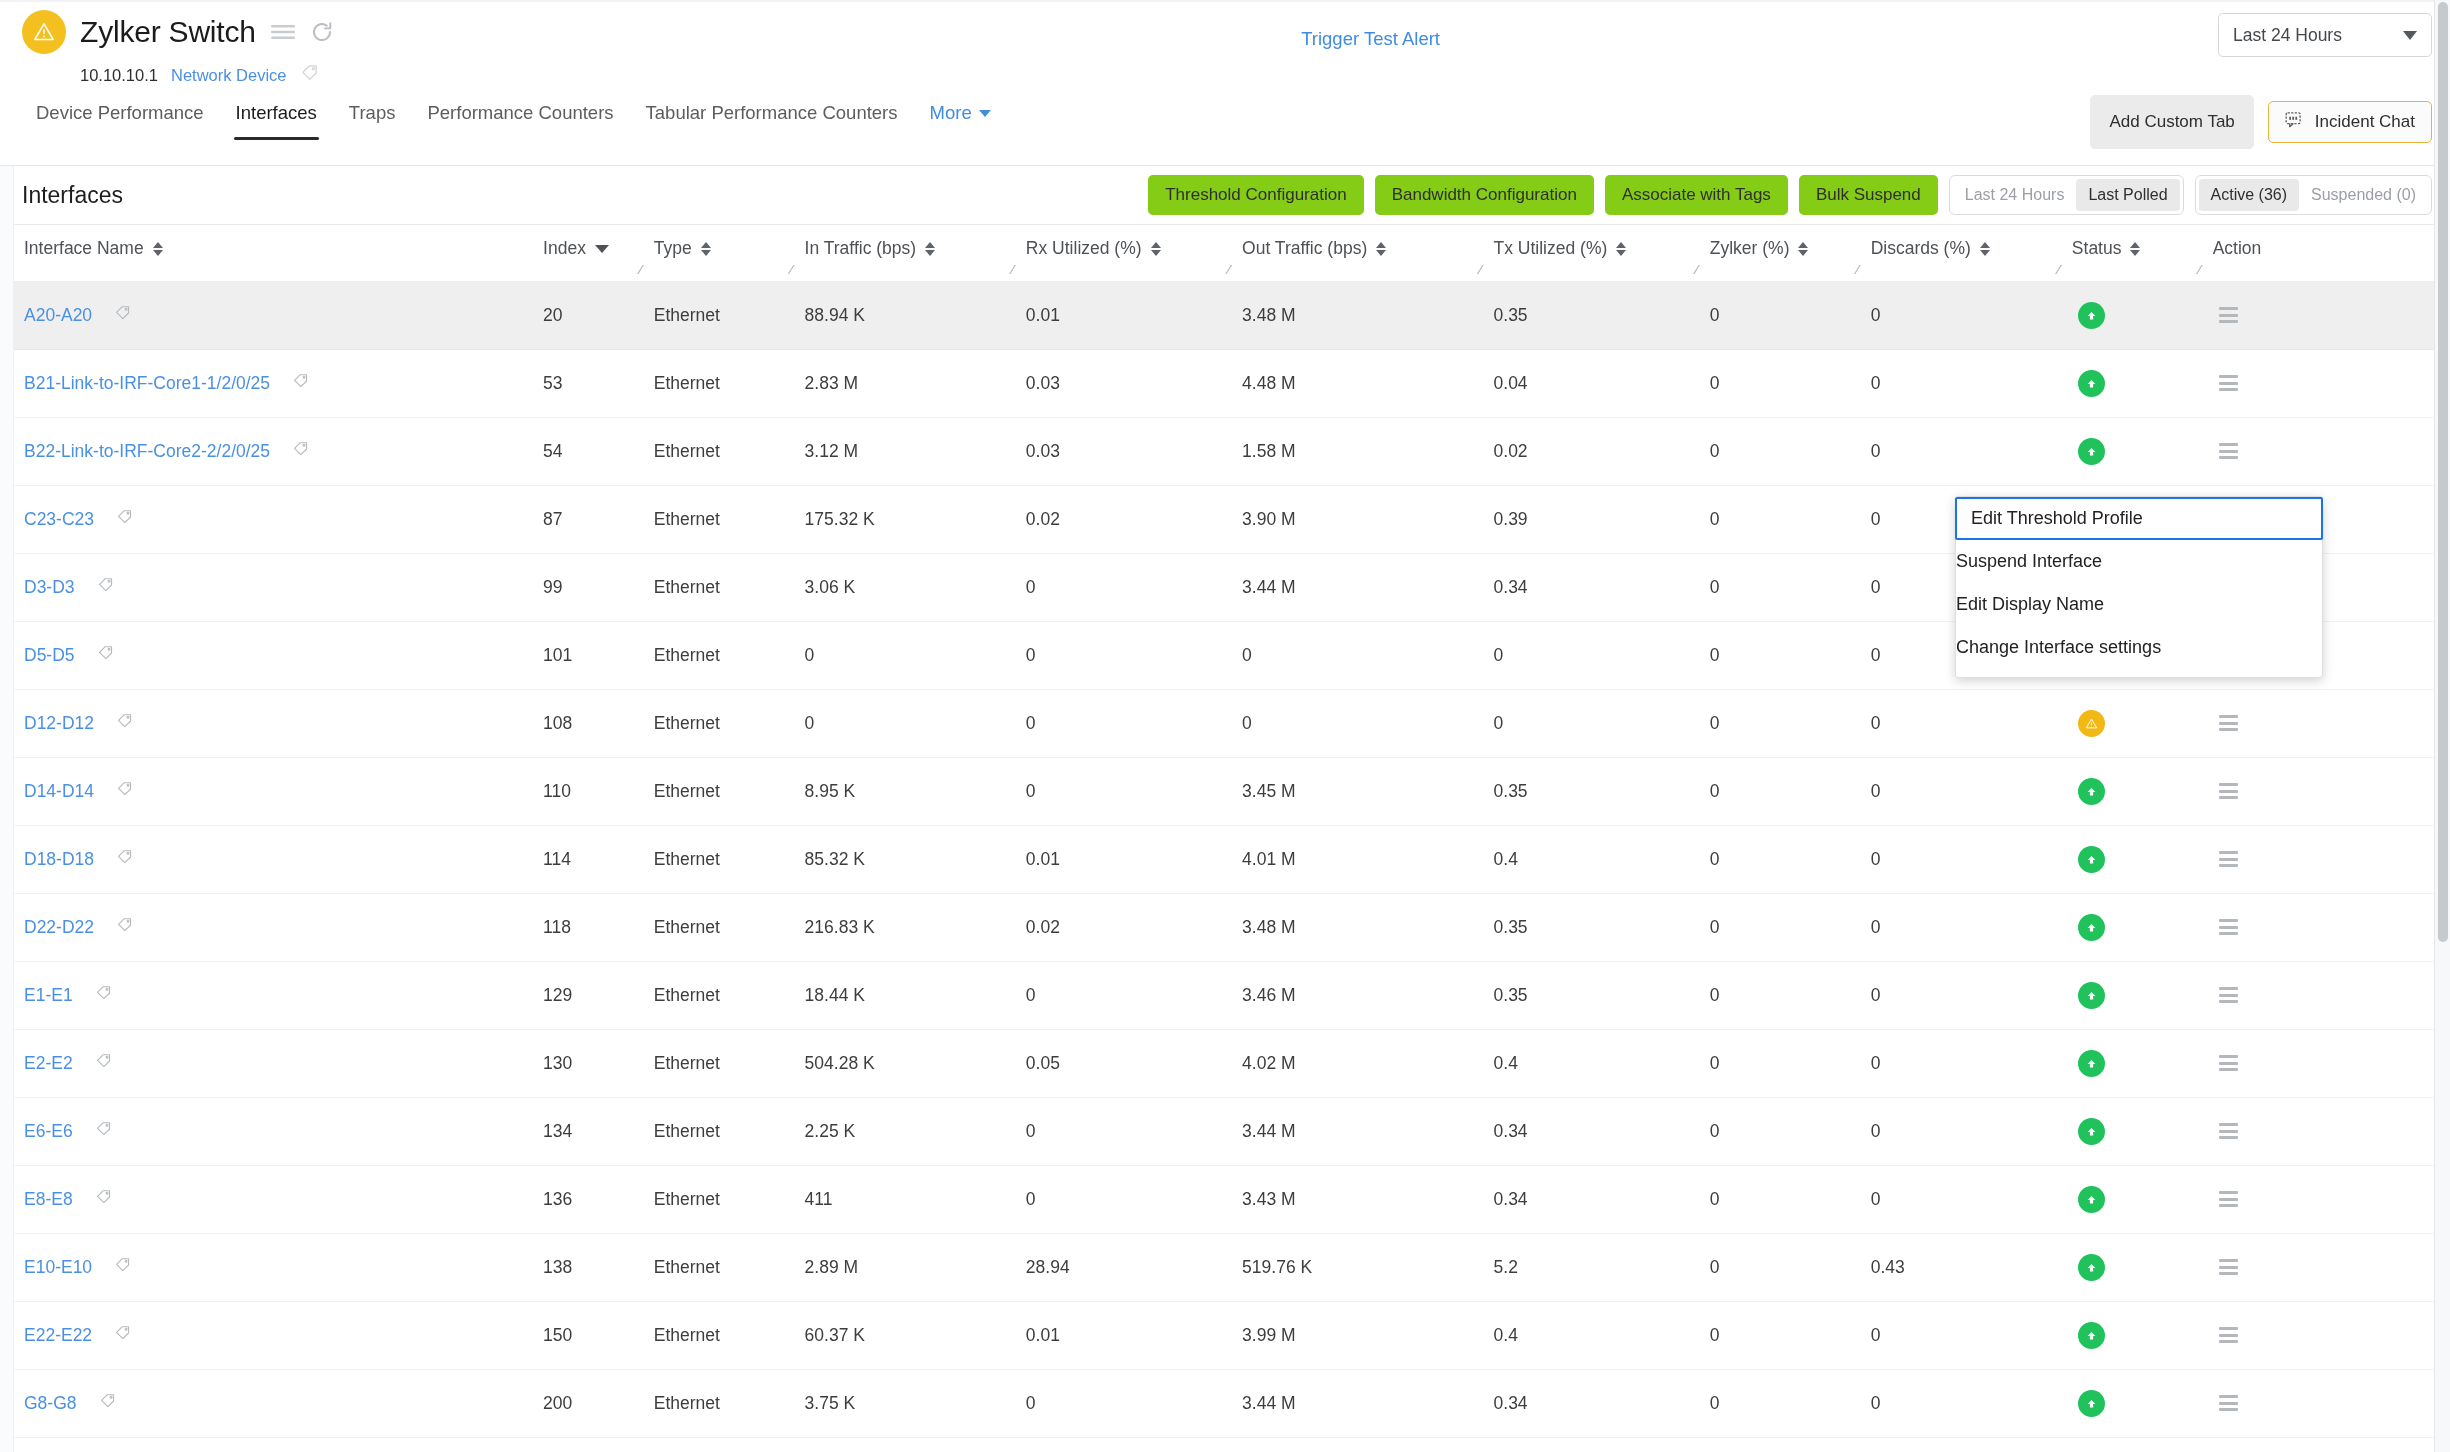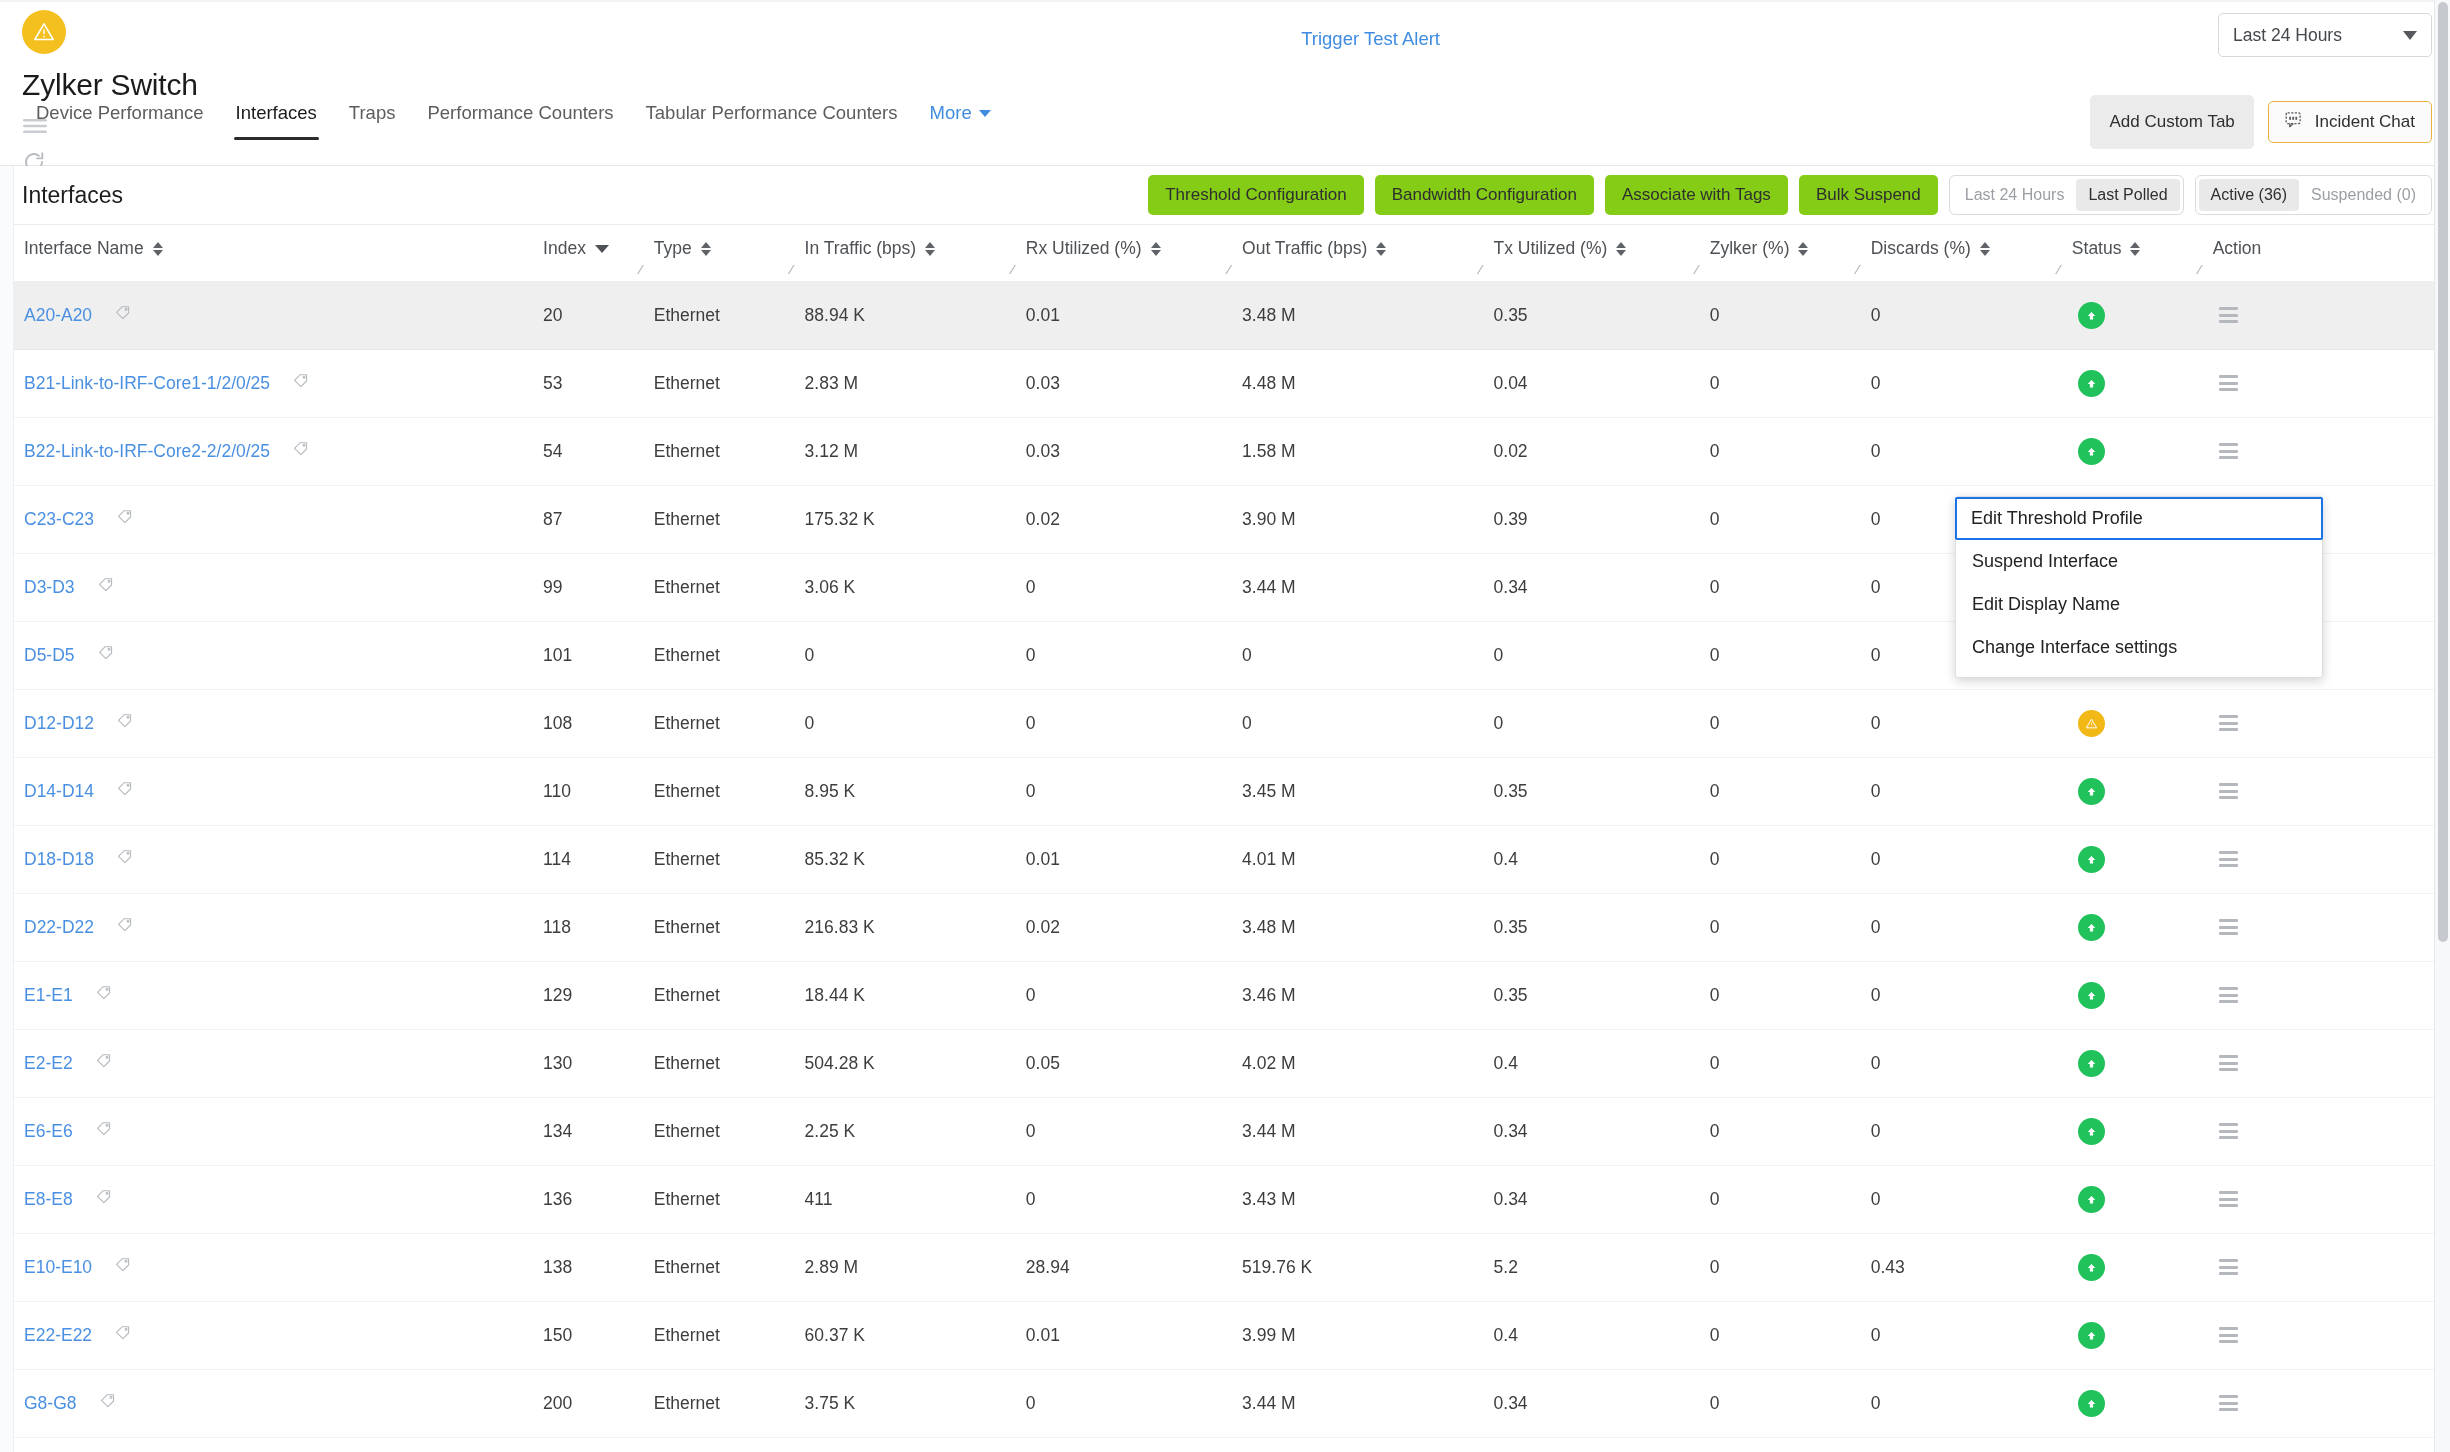--- a/index.html
+++ b/index.html
@@ -19,21 +19,21 @@
     height: 166px;
     background: #ffffff;
     border-bottom: 1px solid #e4e6ea;
   }
   .topbar:before {
     content: "";
     position: absolute; left: 0; top: 0; right: 0; height: 2px;
     background: #f2f3f5;
   }
   .title-block { position: absolute; left: 22px; top: 10px; }
-  .title-row { display: flex; gap: 14px; flex-direction: column; }
+  .title-row { display: flex; align-items: center; gap: 14px; }
   .avatar {
     width: 44px; height: 44px; border-radius: 50%;
     background: #f4c01f;
     display: flex; align-items: center; justify-content: center;
     flex: none;
   }
   .avatar svg { display: block; }
   .dev-title {
     font-size: 30px; color: #1b1b1b; font-weight: 400;
     letter-spacing: -0.2px; white-space: nowrap;
@@ -174,21 +174,21 @@
   .burger { display: flex; flex-direction: column; gap: 3.5px; }
   .burger span { display: block; width: 19px; height: 3px; background: #b4b7bb; border-radius: 1px; }
 
   
   .ctx {
     position: absolute; left: 1955px; top: 330px; width: 368px;
     background: #fff; border: 1px solid #dcdee1; border-radius: 3px;
     box-shadow: 0 3px 11px rgba(0,0,0,.18); z-index: 40; padding: 0 0 8px 0;
   }
   .ctx .item {
-    font-size: 18px; color: #222; padding: 11px 0 11px 16px; cursor: pointer;
+    font-size: 18px; color: #222; padding: 11px 0 11px 0; cursor: pointer;
     white-space: nowrap;
   }
   .ctx .item.focus {
     border: 2px solid #1a73e8; margin: 0 -1px; padding: 9px 0 9px 14px;
     border-radius: 2px;
   }
 
   
   .vscroll {
     position: absolute; right: 0; top: 0; width: 16px; height: 1452px;

